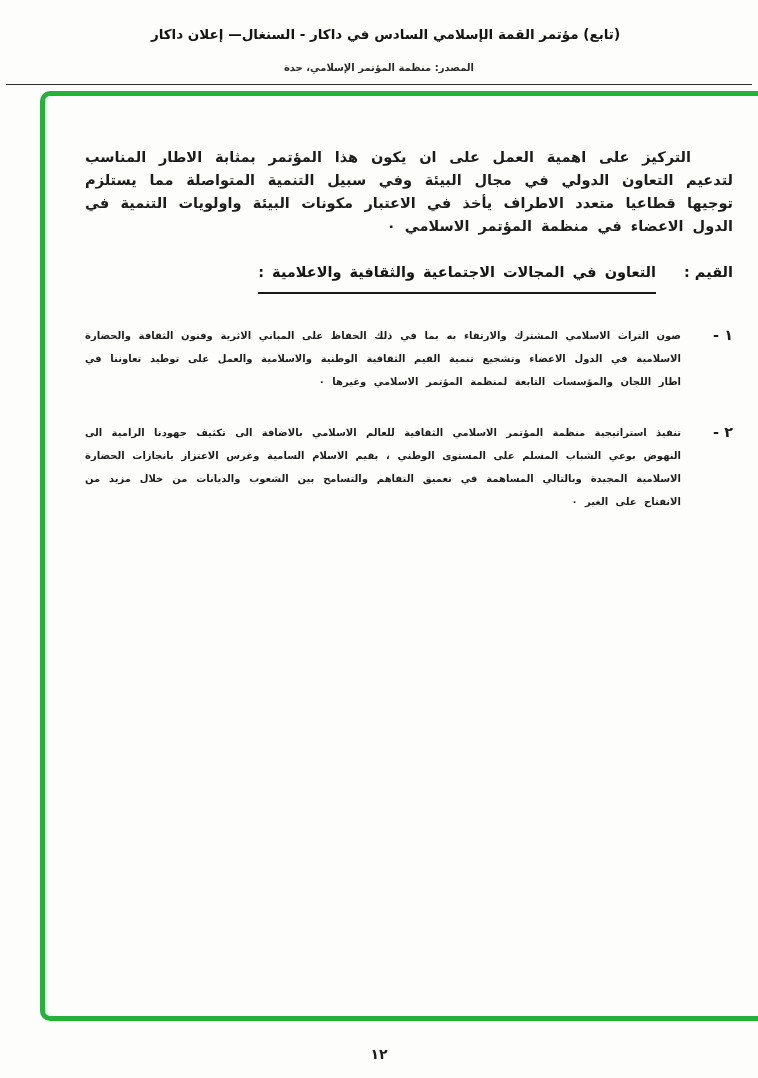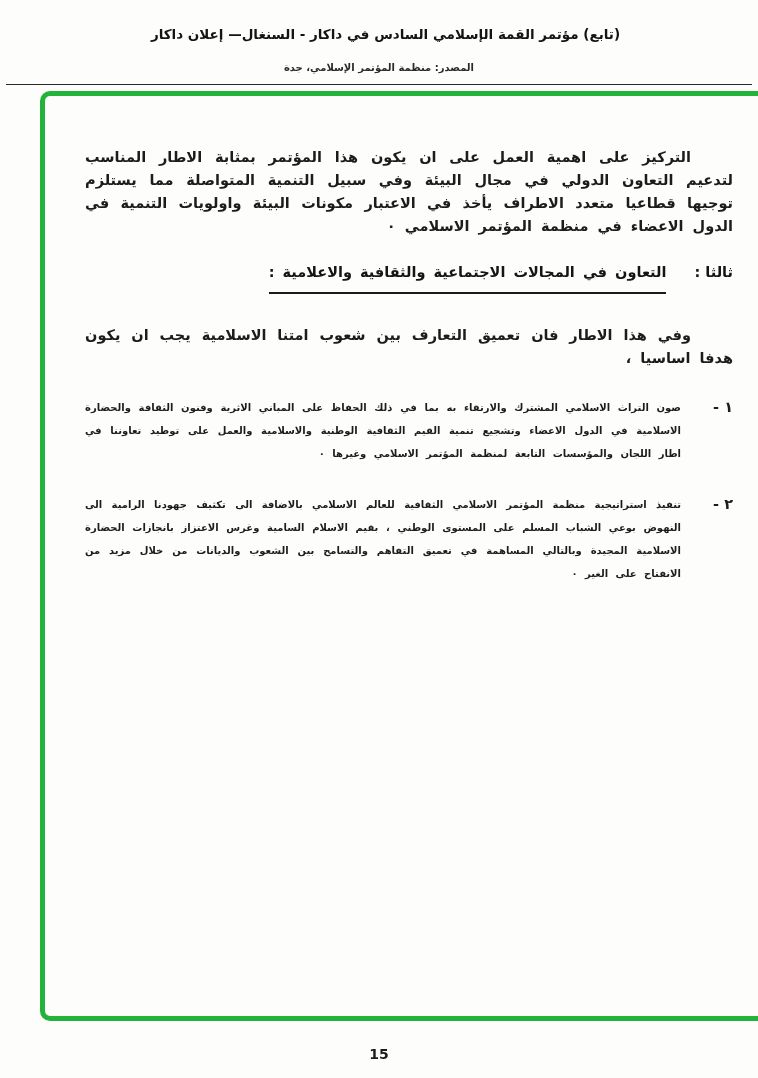--- a/index.html
+++ b/index.html
@@ -117,40 +117,39 @@
     <div class="header-source">المصدر: منظمة المؤتمر الإسلامي، جدة</div>
   </header>
 
   <hr class="header-rule">
 
   <div class="green-box" style="border-color: rgb(35, 179, 58);">
 
     <p class="para">التركيز على اهمية العمل على ان يكون هذا المؤتمر بمثابة الاطار المناسب لتدعيم التعاون الدولي في مجال البيئة وفي سبيل التنمية المتواصلة مما يستلزم توجيها قطاعيا متعدد الاطراف يأخذ في الاعتبار مكونات البيئة واولويات التنمية في الدول الاعضاء في منظمة المؤتمر الاسلامي ٠</p>
 
     <div class="section-heading">
-      <span class="section-label">ثالثا :</span>
+      <span class="section-label">القيم :</span>
       <span class="section-title">التعاون في المجالات الاجتماعية والثقافية والاعلامية :</span>
     </div>
 
 
-    <p class="para">وفي هذا الاطار فان تعميق التعارف بين شعوب امتنا الاسلامية يجب ان يكون هدفا اساسيا ،</p>
 
 
     <div class="numbered-list">
 
       <div class="list-item">
         <span class="item-num">١ -</span>
         <span class="item-text">صون التراث الاسلامي المشترك والارتقاء به بما في ذلك الحفاظ على المباني الاثرية وفنون الثقافة والحضارة الاسلامية في الدول الاعضاء وتشجيع تنمية القيم الثقافية الوطنية والاسلامية والعمل على توطيد تعاوننا في اطار اللجان والمؤسسات التابعة لمنظمة المؤتمر الاسلامي وغيرها ٠</span>
       </div>
 
       <div class="list-item">
         <span class="item-num">٢ -</span>
         <span class="item-text">تنفيذ استراتيجية منظمة المؤتمر الاسلامي الثقافية للعالم الاسلامي بالاضافة الى تكثيف جهودنا الرامية الى النهوض بوعي الشباب المسلم على المستوى الوطني ، بقيم الاسلام السامية وغرس الاعتزاز بانجازات الحضارة الاسلامية المجيدة وبالتالي المساهمة في تعميق التفاهم والتسامح بين الشعوب والديانات من خلال مزيد من الانفتاح على الغير ٠</span>
       </div>
 
     </div>
   </div>
 
   <footer class="page-footer">
-    <div class="page-number">15</div>
+    <div class="page-number">١٢</div>
   </footer>
 
 </div>
 
 </body></html>

